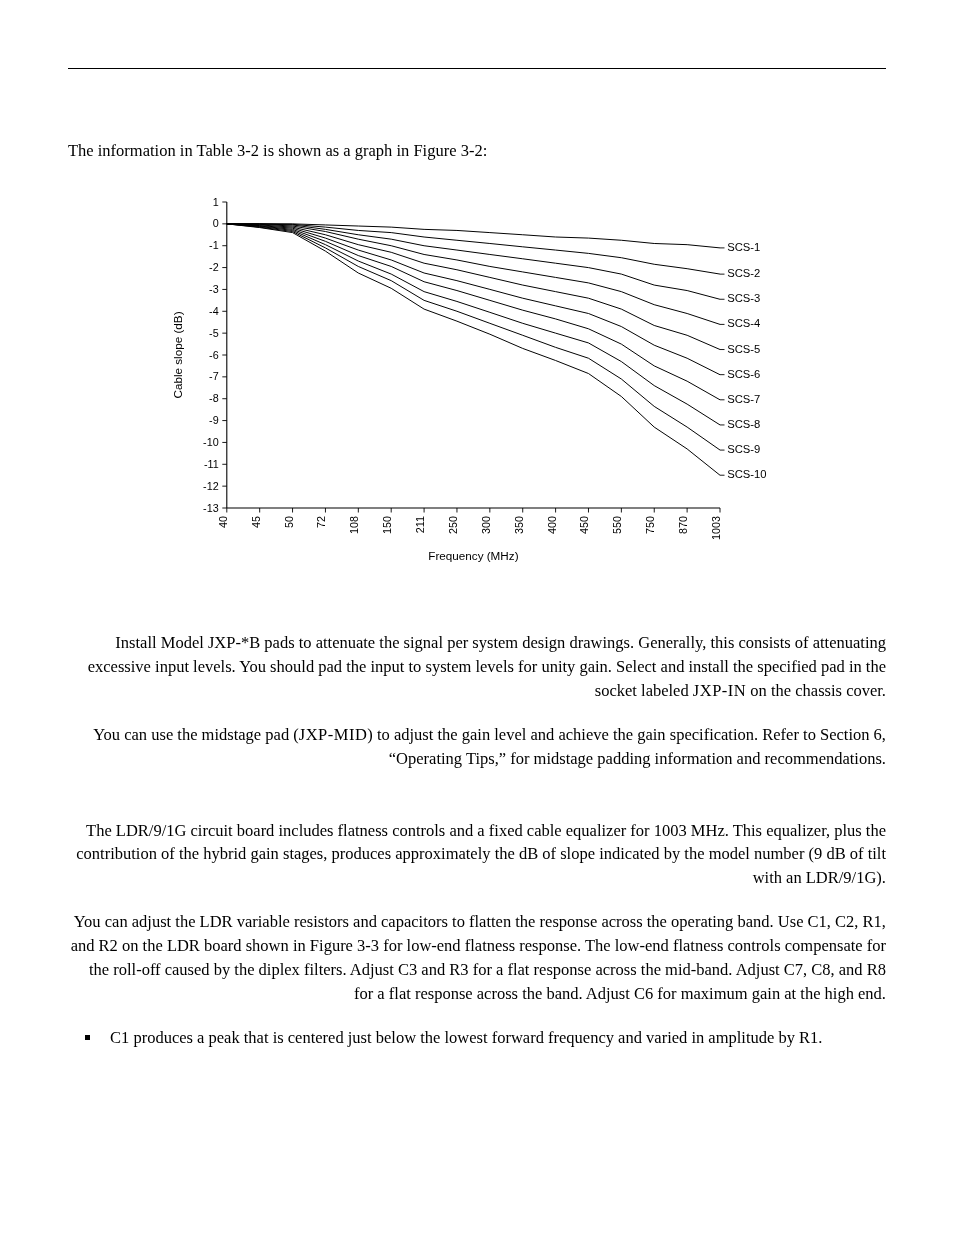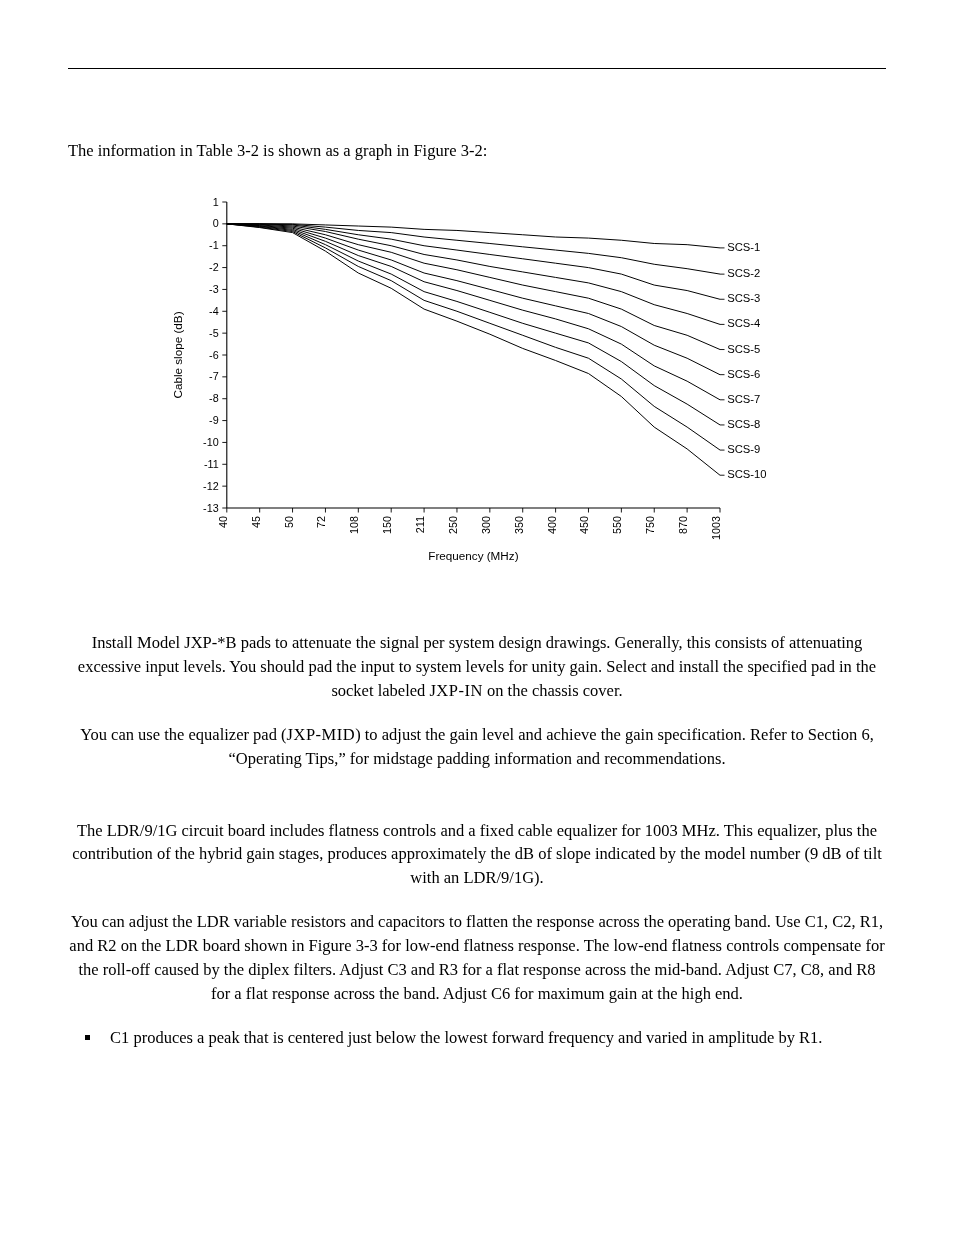--- a/index.html
+++ b/index.html
@@ -23,21 +23,21 @@
   }
   .lead-text {
     font-size: 16.5px;
     line-height: 1.45;
     margin: 0 0 22px 0;
   }
   .para {
     font-size: 16.5px;
     line-height: 1.45;
     margin: 0 0 20px 0;
-    text-align: center;
+    text-align: right;
   }
   .sc {
     font-variant: small-caps;
     letter-spacing: 0.5px;
   }
   ul.bullets {
     margin: 16px 0 20px 0;
     padding-left: 34px;
   }
   ul.bullets li {
@@ -199,21 +199,21 @@
         <text x="628" y="313.5714285714286" class="series-label">SCS-10</text>
         <line x1="620" y1="313.5714285714286" x2="625" y2="313.5714285714286" class="grid-mark"></line>
       </svg>
   </div>
 
   <p class="para">
     <span>Install Model JXP-*B pads to attenuate the signal per system design drawings. Generally, this consists of attenuating excessive input levels. You should pad the input to system levels for unity gain. Select and install the specified pad in the socket labeled </span><span class="sc">JXP-IN</span><span> on the chassis cover.</span>
   </p>
 
   <p class="para">
-    <span>You can use the equalizer pad (</span><span class="sc">JXP-MID</span><span>) to adjust the gain level and achieve the gain specification. Refer to Section 6, “Operating Tips,” for midstage padding information and recommendations.</span>
+    <span>You can use the midstage pad (</span><span class="sc">JXP-MID</span><span>) to adjust the gain level and achieve the gain specification. Refer to Section 6, “Operating Tips,” for midstage padding information and recommendations.</span>
   </p>
 
   <div style="height:28px"></div>
 
   <p class="para">The LDR/9/1G circuit board includes flatness controls and a fixed cable equalizer for 1003 MHz. This equalizer, plus the contribution of the hybrid gain stages, produces approximately the dB of slope indicated by the model number (9 dB of tilt with an LDR/9/1G).</p>
 
   <p class="para">You can adjust the LDR variable resistors and capacitors to flatten the response across the operating band. Use C1, C2, R1, and R2 on the LDR board shown in Figure 3-3 for low-end flatness response. The low-end flatness controls compensate for the roll-off caused by the diplex filters. Adjust C3 and R3 for a flat response across the mid-band. Adjust C7, C8, and R8 for a flat response across the band. Adjust C6 for maximum gain at the high end.</p>
 
   <ul class="bullets">
     <li>C1 produces a peak that is centered just below the lowest forward frequency and varied in amplitude by R1.</li>

